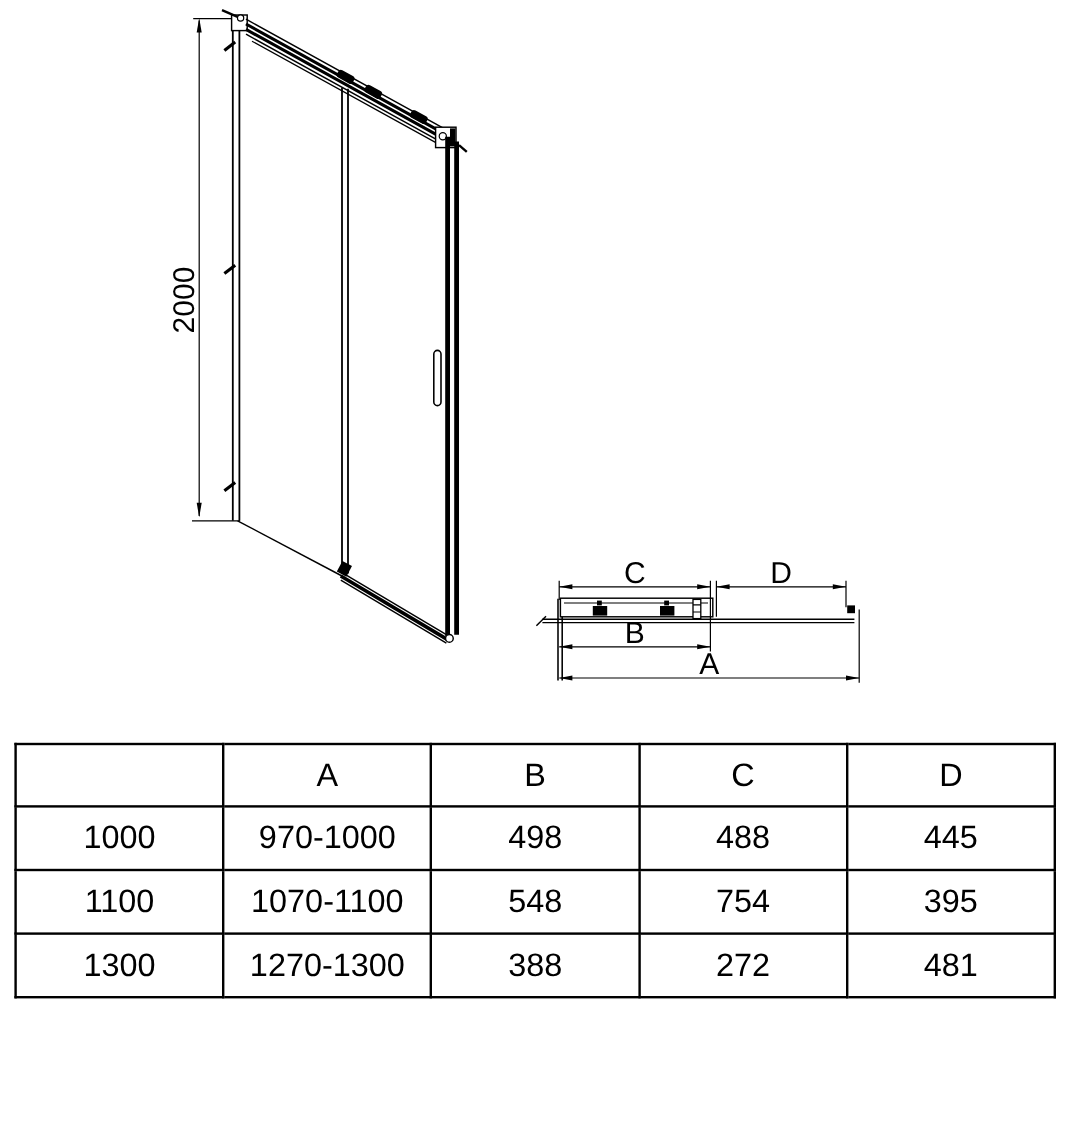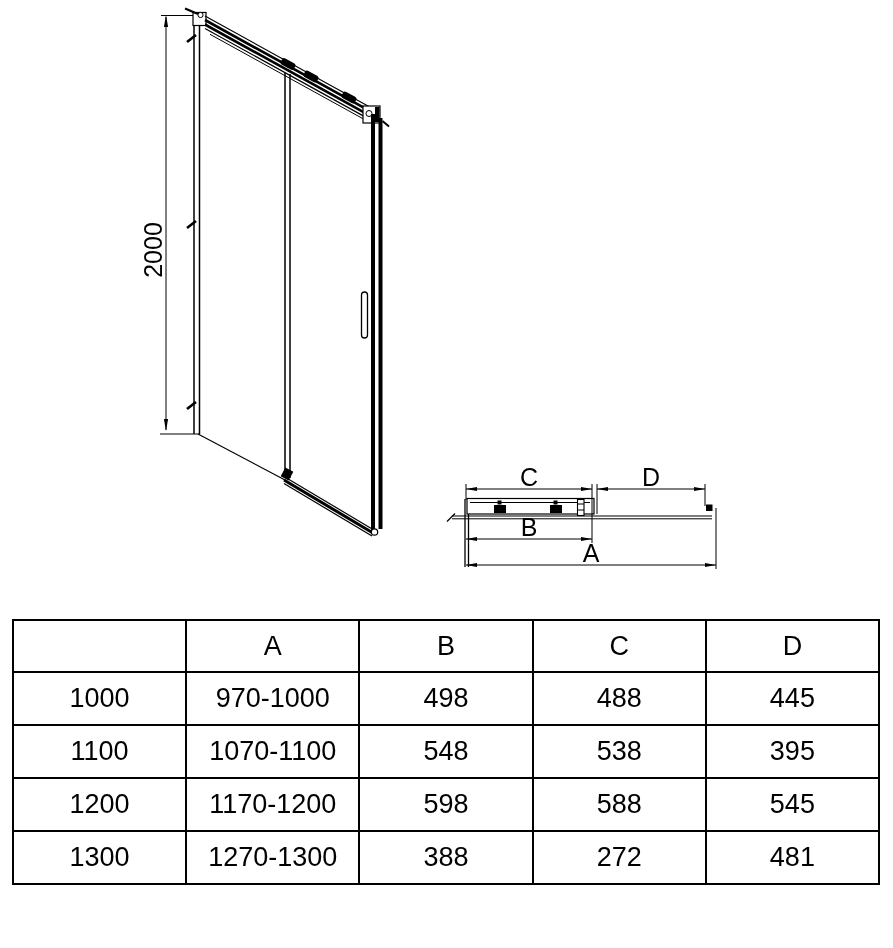--- a/index.html
+++ b/index.html
@@ -181,29 +181,22 @@
         <td>1000</td>
         <td>970-1000</td>
         <td>498</td>
         <td>488</td>
         <td>445</td>
       </tr>
       <tr>
         <td>1100</td>
         <td>1070-1100</td>
         <td>548</td>
-        <td>538</td>
+        <td>754</td>
         <td>395</td>
-      </tr>
-      <tr>
-        <td>1200</td>
-        <td>1170-1200</td>
-        <td>598</td>
-        <td>588</td>
-        <td>545</td>
       </tr>
       <tr>
         <td>1300</td>
         <td>1270-1300</td>
         <td>388</td>
         <td>272</td>
         <td>481</td>
       </tr>
     </tbody>
   </table>

